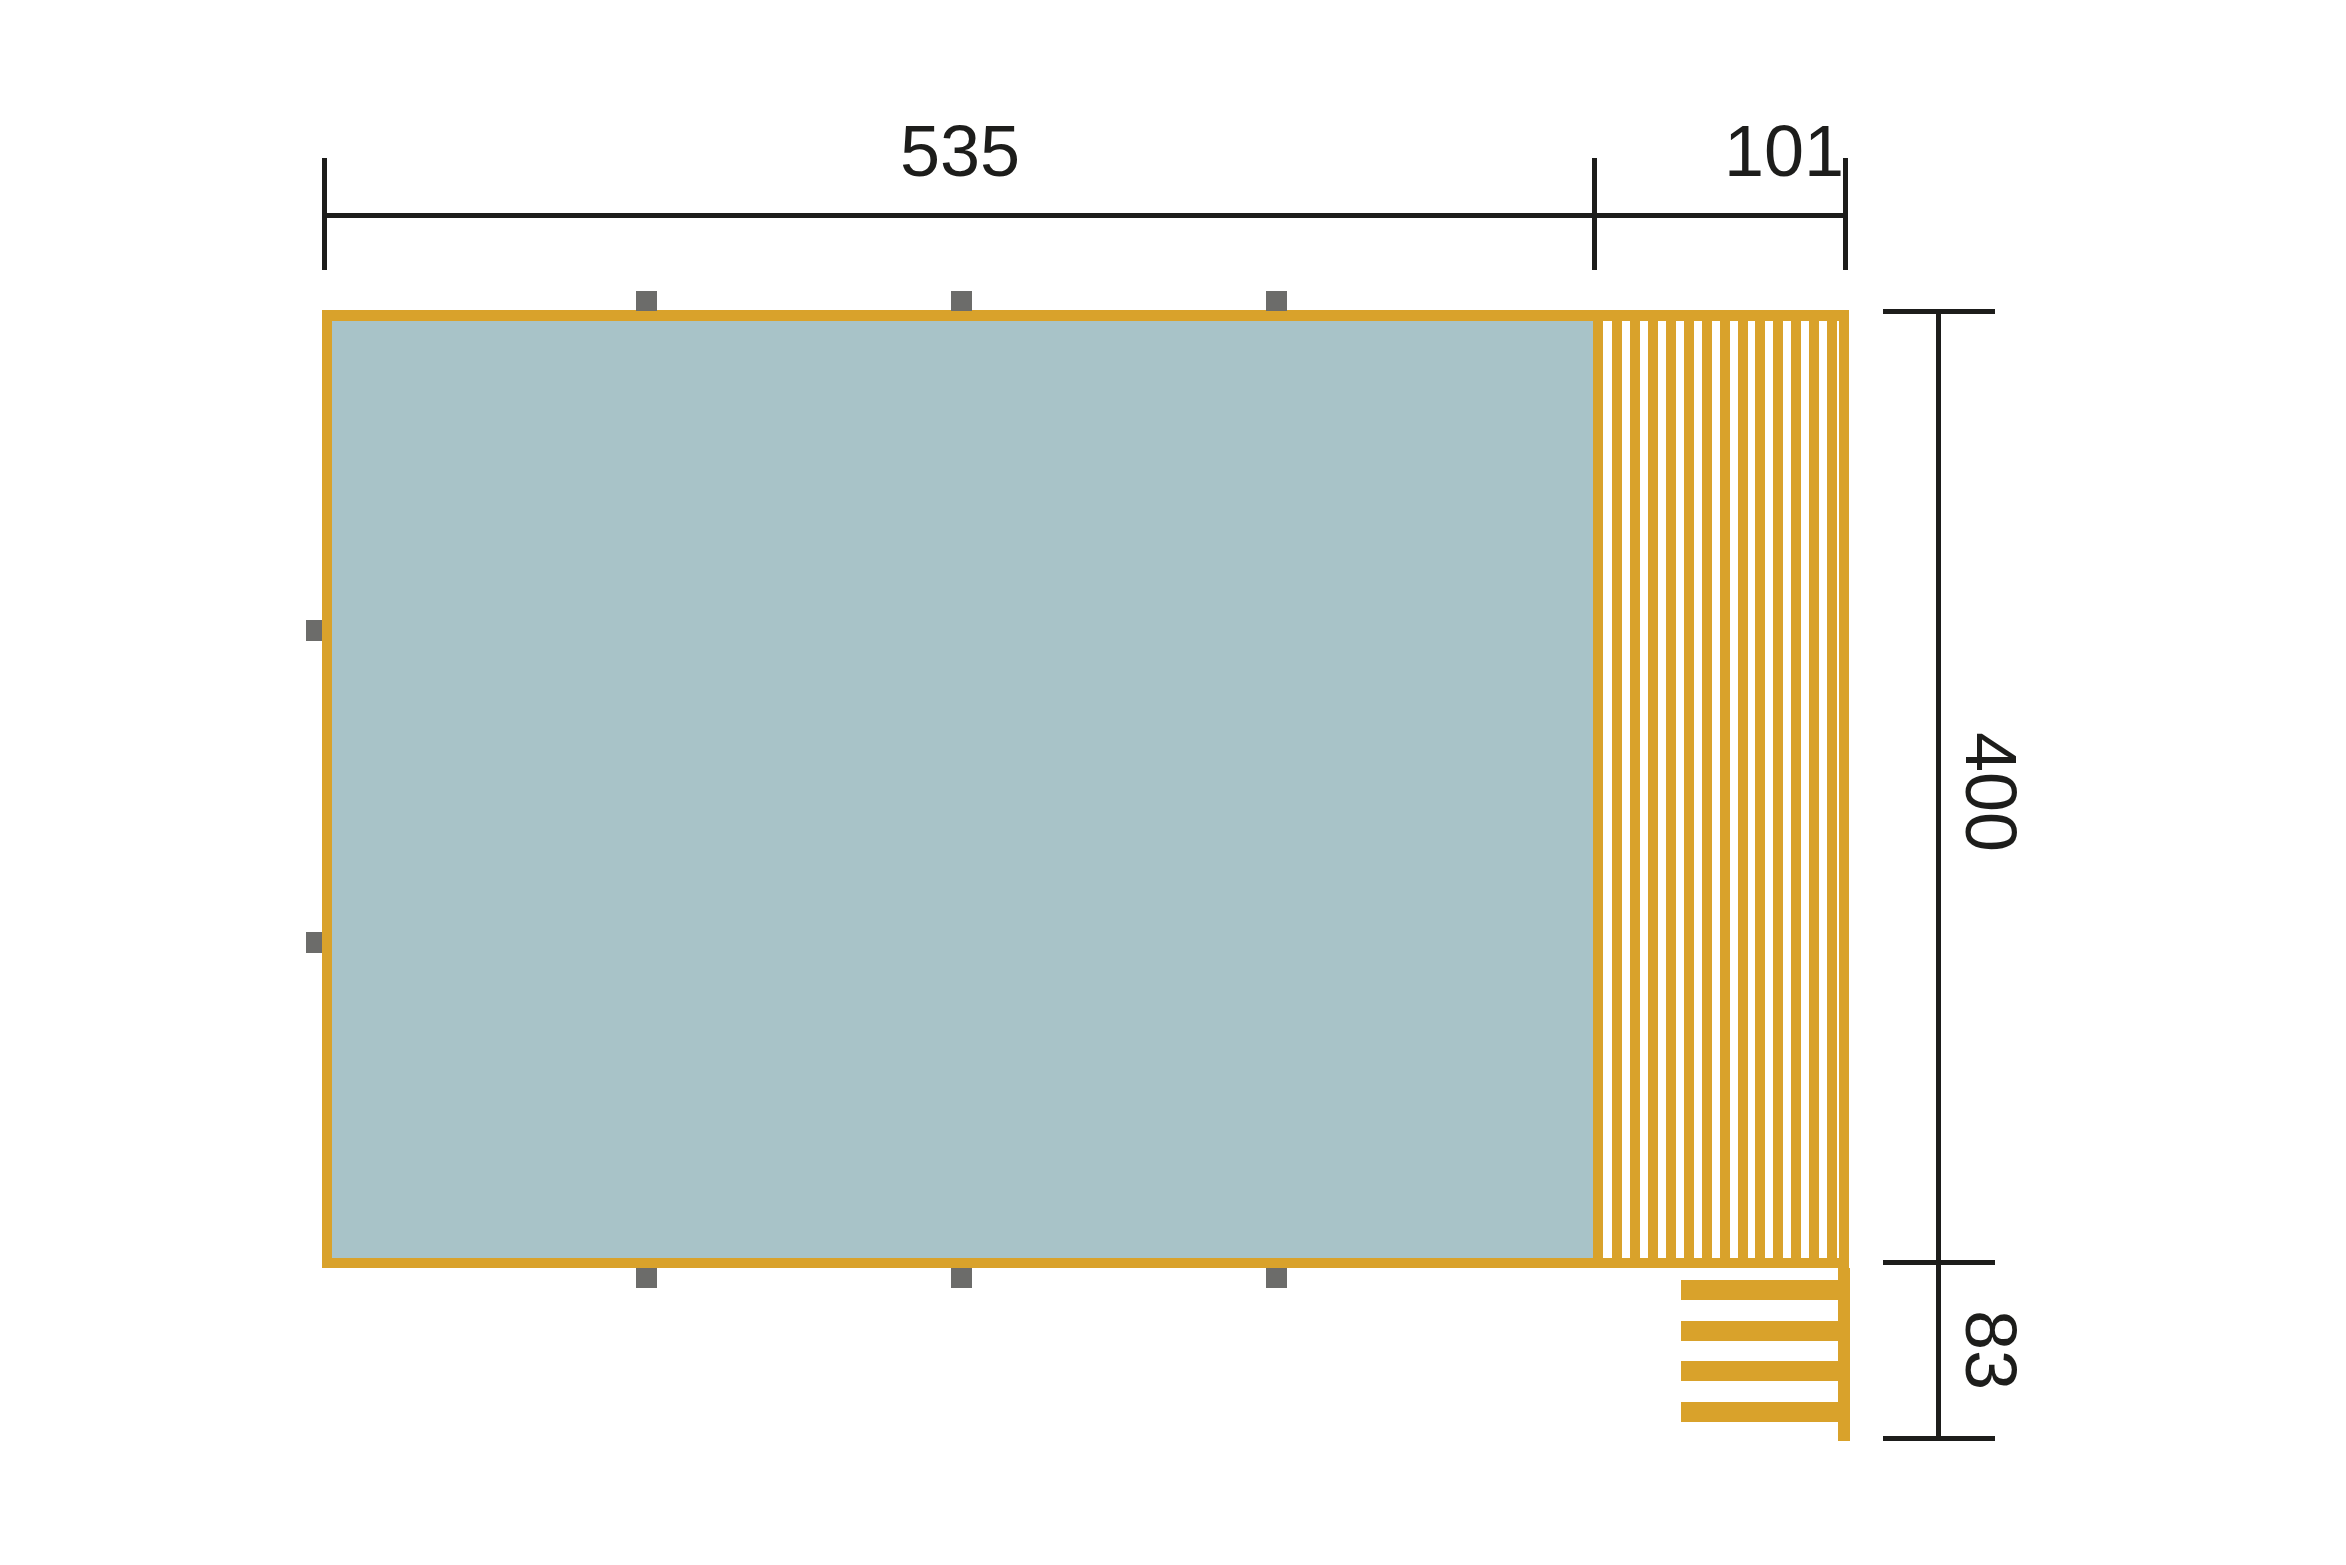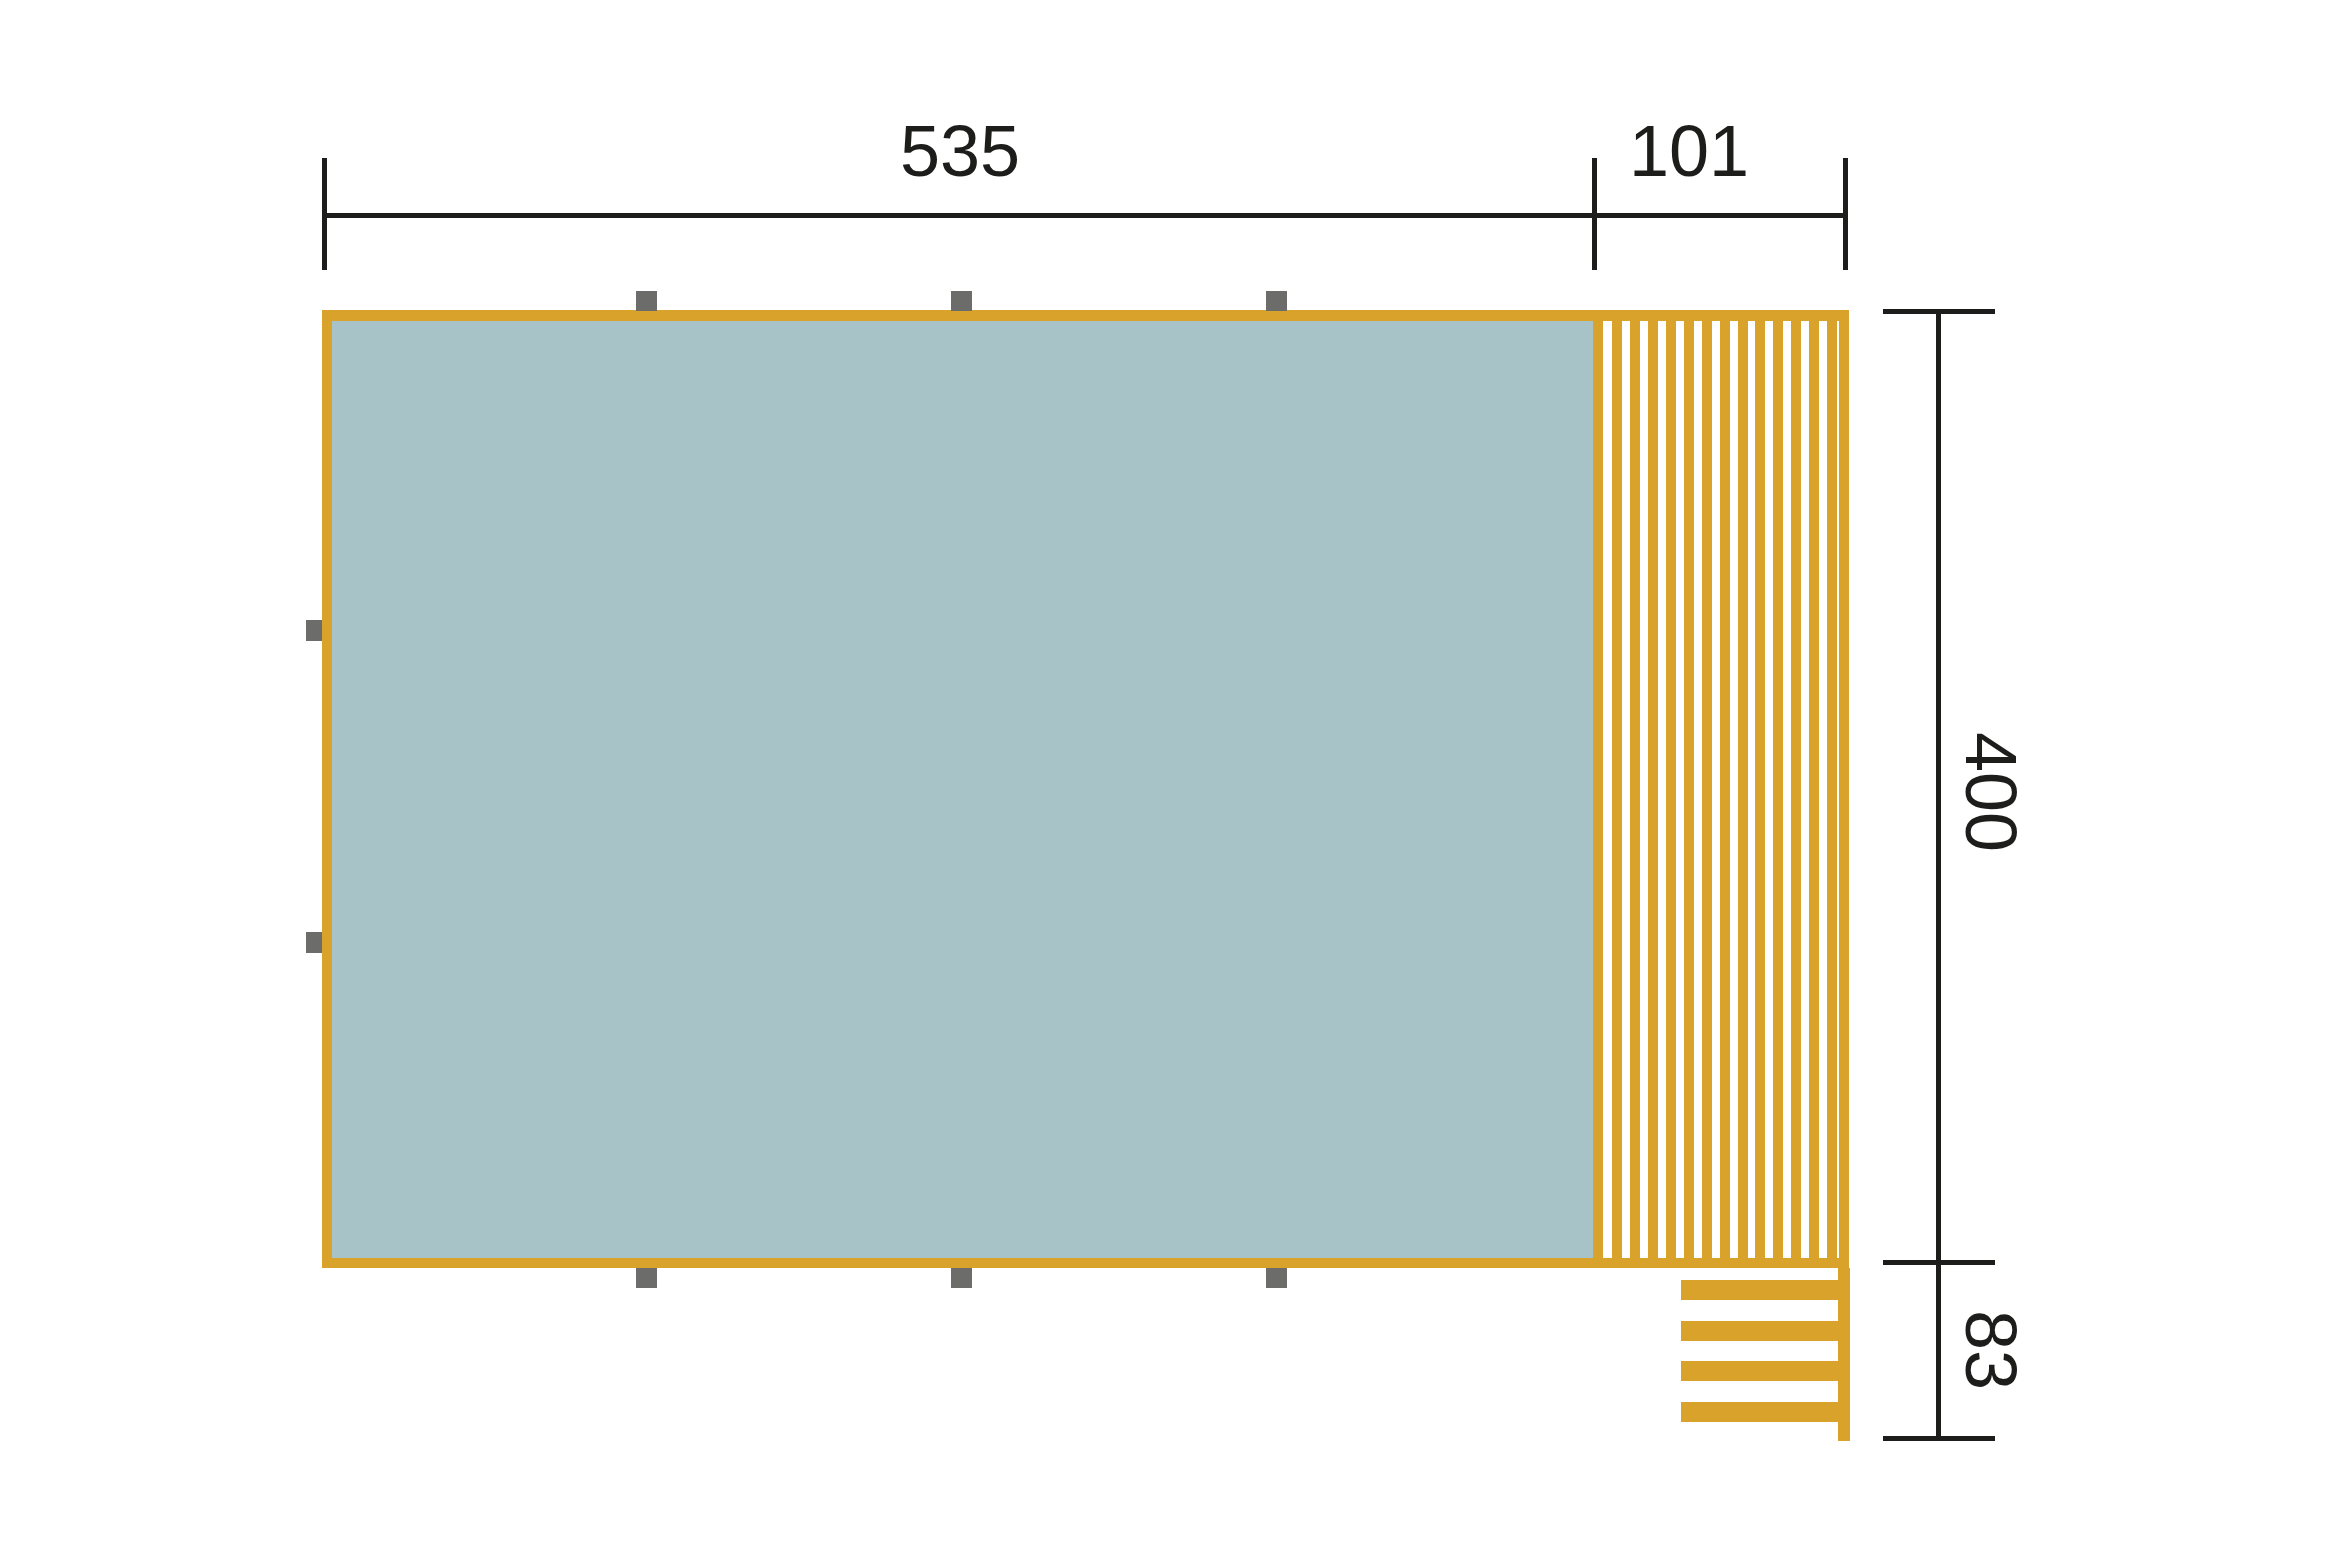--- a/index.html
+++ b/index.html
@@ -53,21 +53,21 @@
 <body>
 
 <div class="canvas">
 
   <div>
     <div class="dim-line-h" style="left:325px;top:213px;width:1521px;"></div>
     <div class="tick-v" style="left:322px;top:158px;"></div>
     <div class="tick-v" style="left:1592px;top:158px;"></div>
     <div class="tick-v" style="left:1843px;top:158px;"></div>
     <div class="dim-label" style="left:960px;top:151px;">535</div>
-    <div class="dim-label" style="left:1689px;top:151px;text-align:right;">101</div>
+    <div class="dim-label" style="left:1784px;top:151px;text-align:right;">101</div>
   </div>
 
   <div>
     <div class="dim-line-v" style="left:1936px;top:312px;height:1126px;"></div>
     <div class="tick-h" style="left:1883px;top:309px;"></div>
     <div class="tick-h" style="left:1883px;top:1260px;"></div>
     <div class="tick-h" style="left:1883px;top:1436px;"></div>
     <div class="dim-label rot" style="left:1991px;top:792px;">400</div>
     <div class="dim-label rot" style="left:1991px;top:1350px;">83</div>
   </div>

